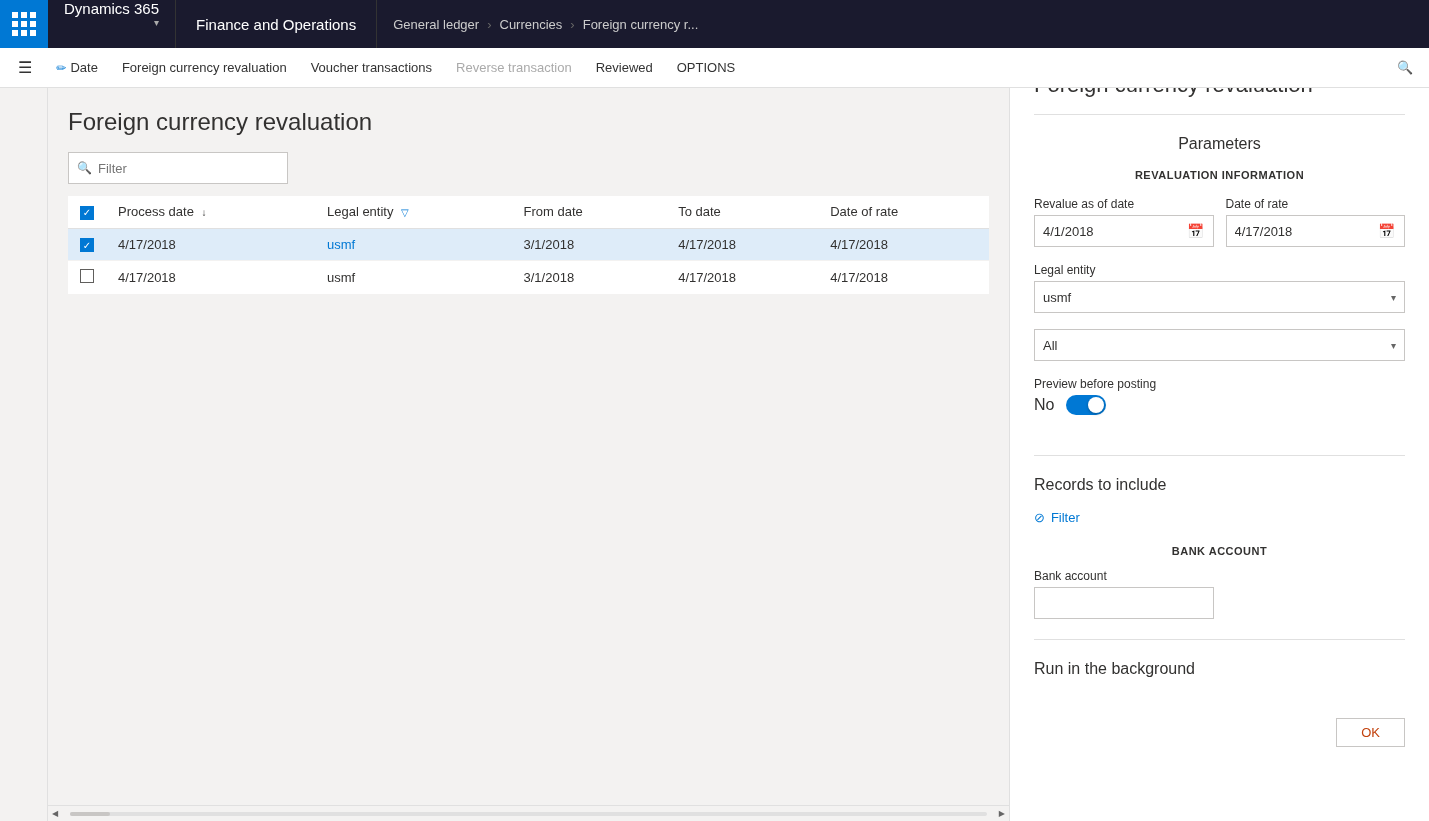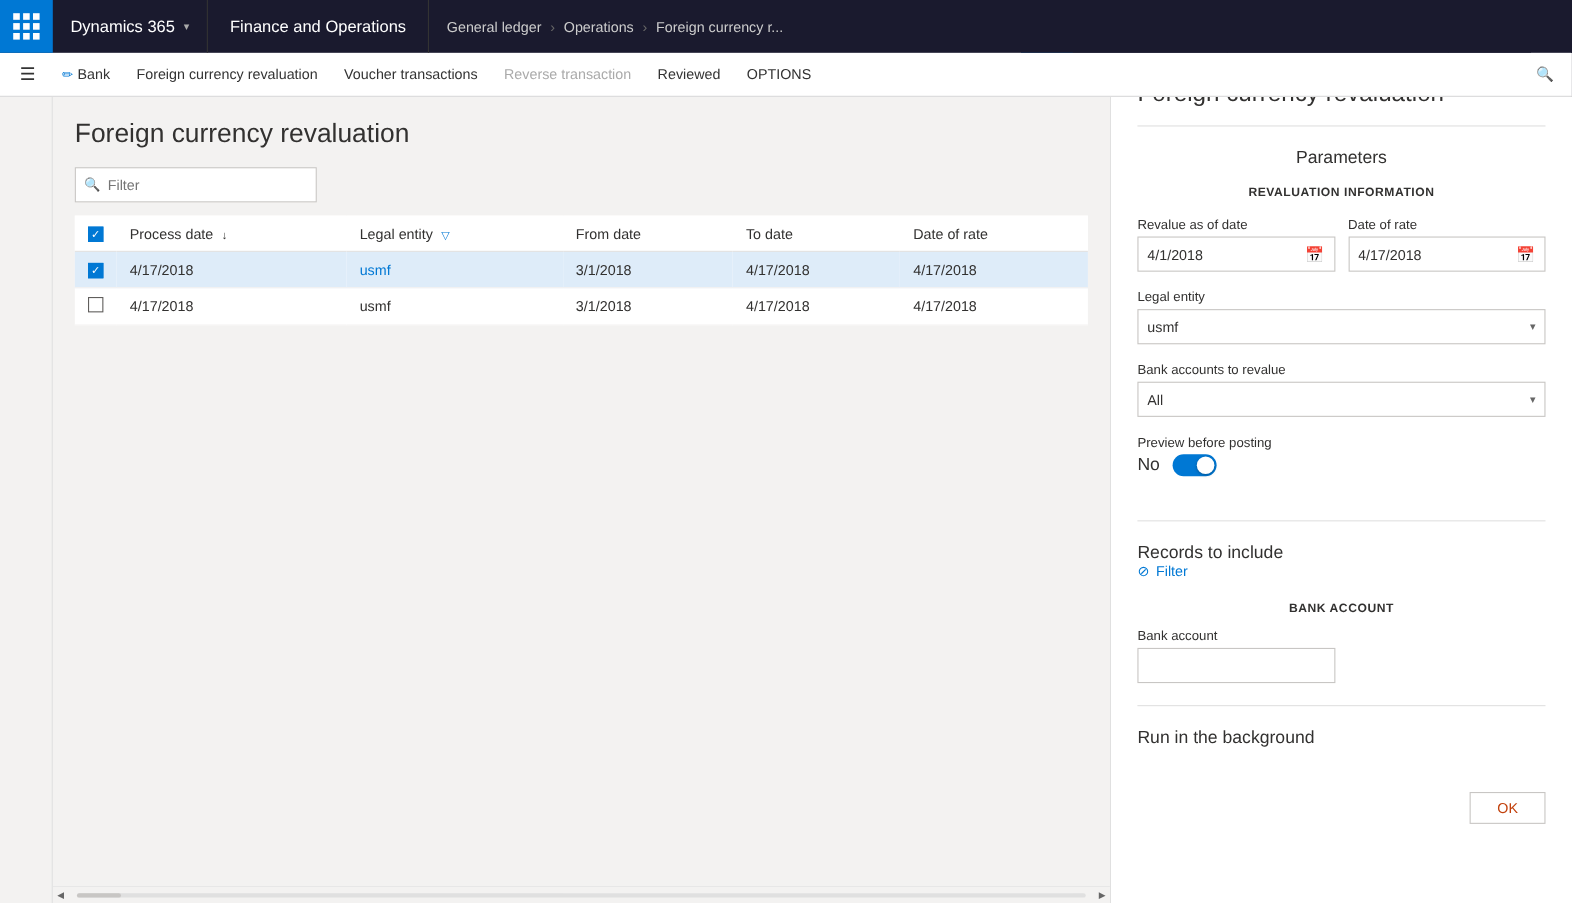--- a/index.html
+++ b/index.html
@@ -31,26 +31,27 @@
       grid-template-columns: repeat(3,6px);
       gap: 3px;
     }
     .apps-grid span {
       width: 6px; height: 6px;
       background: white;
       display: block;
     }
     .nav-brand {
       display: flex;
-      align-items: center;
+      align-items: flex-end;
       height: 48px;
       padding: 0 16px;
       border-right: 1px solid #333;
       font-size: 15px;
       font-weight: 300;
+      flex-direction: column;
     }
     .nav-brand-text { color: white; }
     .nav-brand-arrow {
       margin-left: 8px;
       font-size: 10px;
       color: #aaa;
     }
     .nav-module {
       display: flex;
       align-items: center;
@@ -344,20 +345,21 @@
     .panel-divider {
       border: none;
       border-top: 1px solid #e0e0e0;
       margin: 20px 0;
     }
 
     .records-section-title {
       font-size: 16px;
       font-weight: 300;
       color: #323130;
+      margin-bottom: 16px;
     }
 
     .filter-link {
       display: flex;
       align-items: center;
       gap: 6px;
       color: #0078d4;
       cursor: pointer;
       font-size: 13px;
       margin-bottom: 20px;
@@ -436,33 +438,33 @@
   <div class="nav-brand">
     <span class="nav-brand-text">Dynamics 365</span>
     <span class="nav-brand-arrow">▾</span>
   </div>
   <div class="nav-module">
     <span>Finance and Operations</span>
   </div>
   <div class="nav-breadcrumb">
     <span style="color:#ccc;cursor:pointer;">General ledger</span>
     <span class="separator">›</span>
-    <span style="color:#ccc;cursor:pointer;">Operations</span>
+    <span style="color:#ccc;cursor:pointer;">Currencies</span>
     <span class="separator">›</span>
     <span class="current">Foreign currency r...</span>
   </div>
 </div>
 
 <div class="action-bar">
   <button class="action-btn">
     <span style="font-size:16px;">☰</span>
   </button>
   <button class="action-btn">
     <span class="btn-icon">✏</span>
-    <span>Bank</span>
+    <span>Date</span>
   </button>
   <button class="action-btn">
     <span>Foreign currency revaluation</span>
   </button>
   <button class="action-btn">
     <span>Voucher transactions</span>
   </button>
   <button class="action-btn disabled">
     <span>Reverse transaction</span>
   </button>
@@ -575,21 +577,20 @@
       <select>
         <option value="usmf">usmf</option>
         <option value="usrt">usrt</option>
         <option value="gbsi">gbsi</option>
       </select>
       <span class="select-arrow">▾</span>
     </div>
   </div>
 
   <div class="form-field" style="margin-bottom:16px;">
-    <label class="form-label">Bank accounts to revalue</label>
     <div class="form-select-wrap">
       <select>
         <option value="All">All</option>
         <option value="Selected">Selected</option>
       </select>
       <span class="select-arrow">▾</span>
     </div>
   </div>
 
   <div class="form-field" style="margin-bottom:16px;">

